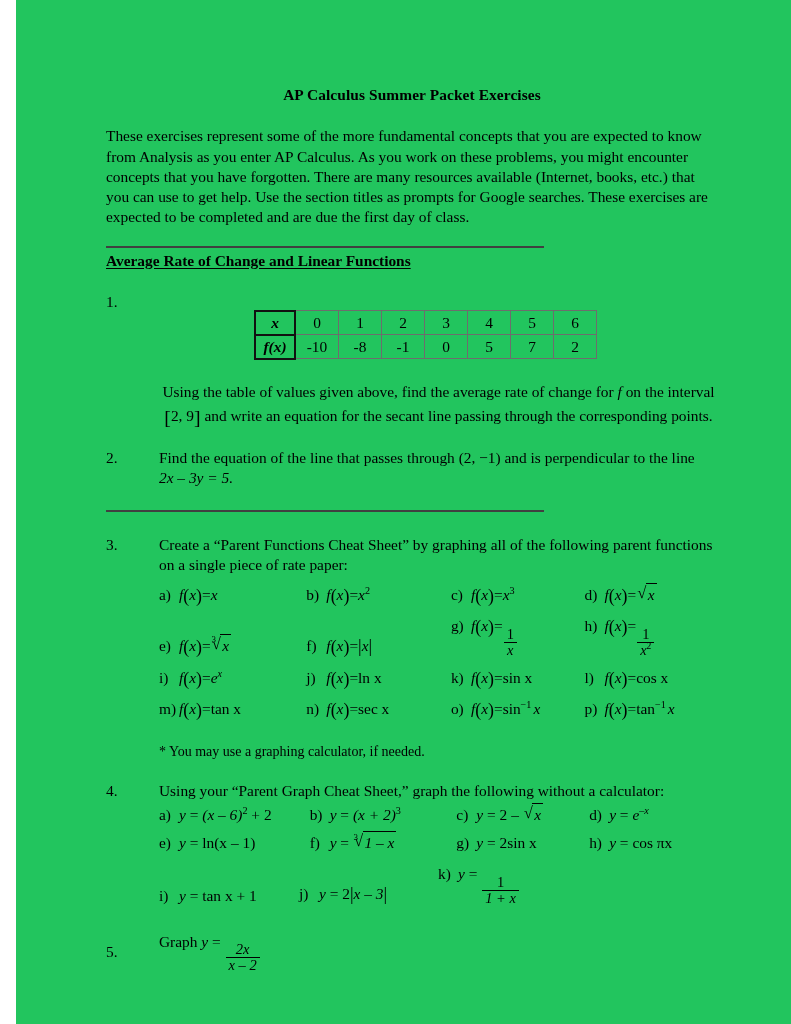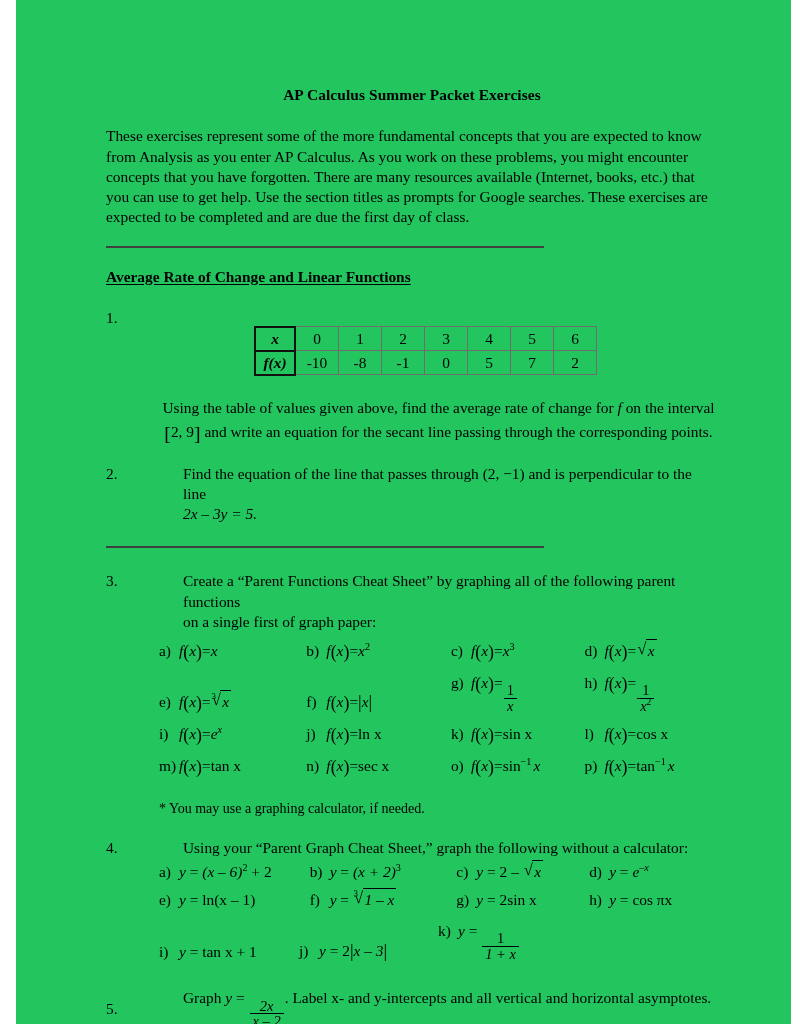--- a/index.html
+++ b/index.html
@@ -83,21 +83,20 @@
     display: flex;
     font-size: 15.4px;
     line-height: 20.2px;
   }
   .item-num {
     width: 53px;
     flex: 0 0 53px;
   }
   .item-body {
     flex: 1 1 auto;
-    margin-left: 24px;
   }
   .indent-body {
     margin-left: 53px;
     font-size: 15.4px;
     line-height: 21px;
   }
 
   
   .table-wrap {
     display: flex;
@@ -202,21 +201,21 @@
 
     <div class="doc-title">AP Calculus Summer Packet Exercises</div>
 
     <p class="intro">These exercises represent some of the more fundamental concepts that you are expected to know from Analysis as you enter AP Calculus.  As you work on these problems, you might encounter concepts that you have forgotten.  There are many resources available (Internet, books, etc.) that you can use to get help. Use the section titles as prompts for Google searches. These exercises are expected to be completed and are due the first day of class.</p>
 
     <div class="hrule" style="margin-top:18px;">
       <div class="light"></div>
       <div class="dark"></div>
     </div>
 
-    <div class="section-head" style="margin-top:19px;">Average Rate of Change and Linear Functions</div>
+    <div class="section-head" style="margin-top:3px;">Average Rate of Change and Linear Functions</div>
 
     <div class="item" style="margin-top:22px;">
       <div class="item-num">1.</div>
       <div class="item-body"></div>
     </div>
 
     <div class="table-wrap" style="margin-top:-2px;">
       <table class="values">
         <tbody>
             <tr>
@@ -259,21 +258,21 @@
     <div class="hrule" style="margin-top:22px;">
       <div class="light"></div>
       <div class="dark"></div>
     </div>
 
 
     <div class="item" style="margin-top:22px;">
       <div class="item-num">3.</div>
       <div class="item-body">
         <span>Create a “Parent Functions Cheat Sheet” by graphing all of the following parent functions</span><br>
-        <span>on a single first of graph paper:</span>
+        <span>on a single piece of rate paper:</span>
       </div>
     </div>
 
     <div class="indent-body q3">
 
       <div class="expr-row" style="margin-top:7px;">
         <div class="expr-cell">
           <span class="lbl">a)</span>
           <span class="mrow">
             <span class="mi">f</span><span class="fn-paren">(</span><span class="mi">x</span><span class="fn-paren">)</span><span>=</span><span class="mi">x</span>
@@ -452,18 +451,18 @@
         </div>
       </div>
     </div>
 
     <div class="item" style="margin-top:26px; align-items:center;">
       <div class="item-num">5.</div>
       <div class="item-body">
         <span>Graph  </span><span class="mi">y</span> <span>=</span> <span class="frac">
             <span class="num mi">2x</span>
             <span class="den mi">x – 2</span>
-          </span><span>. Label x- and y-intercepts and all vertical and horizontal asymptotes.</span>
+          </span>
       </div>
     </div>
 
   </div>
 </div>
 
 </body></html>

